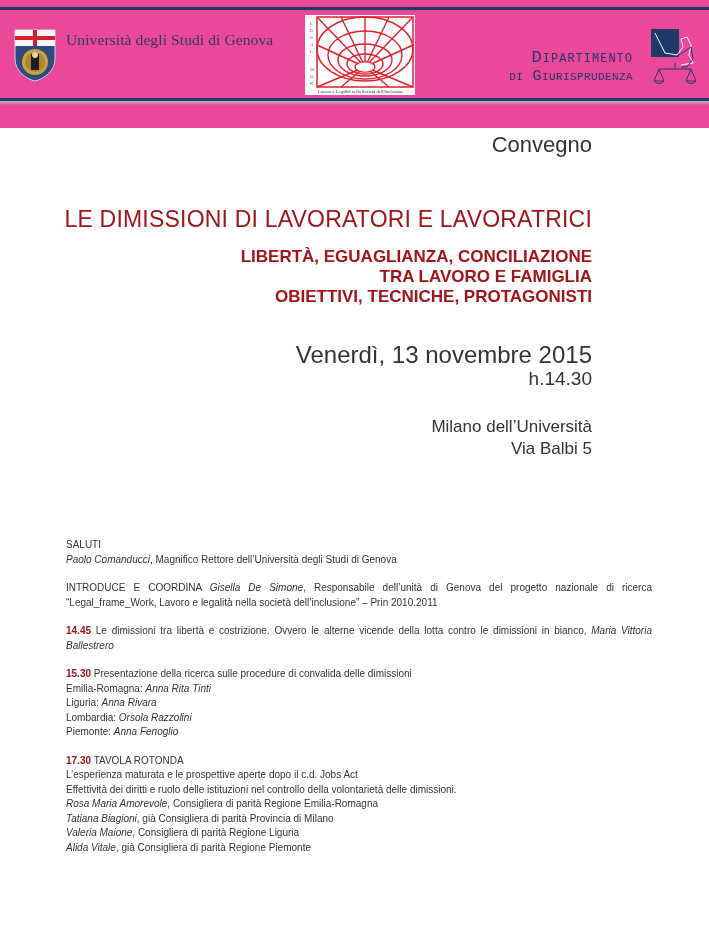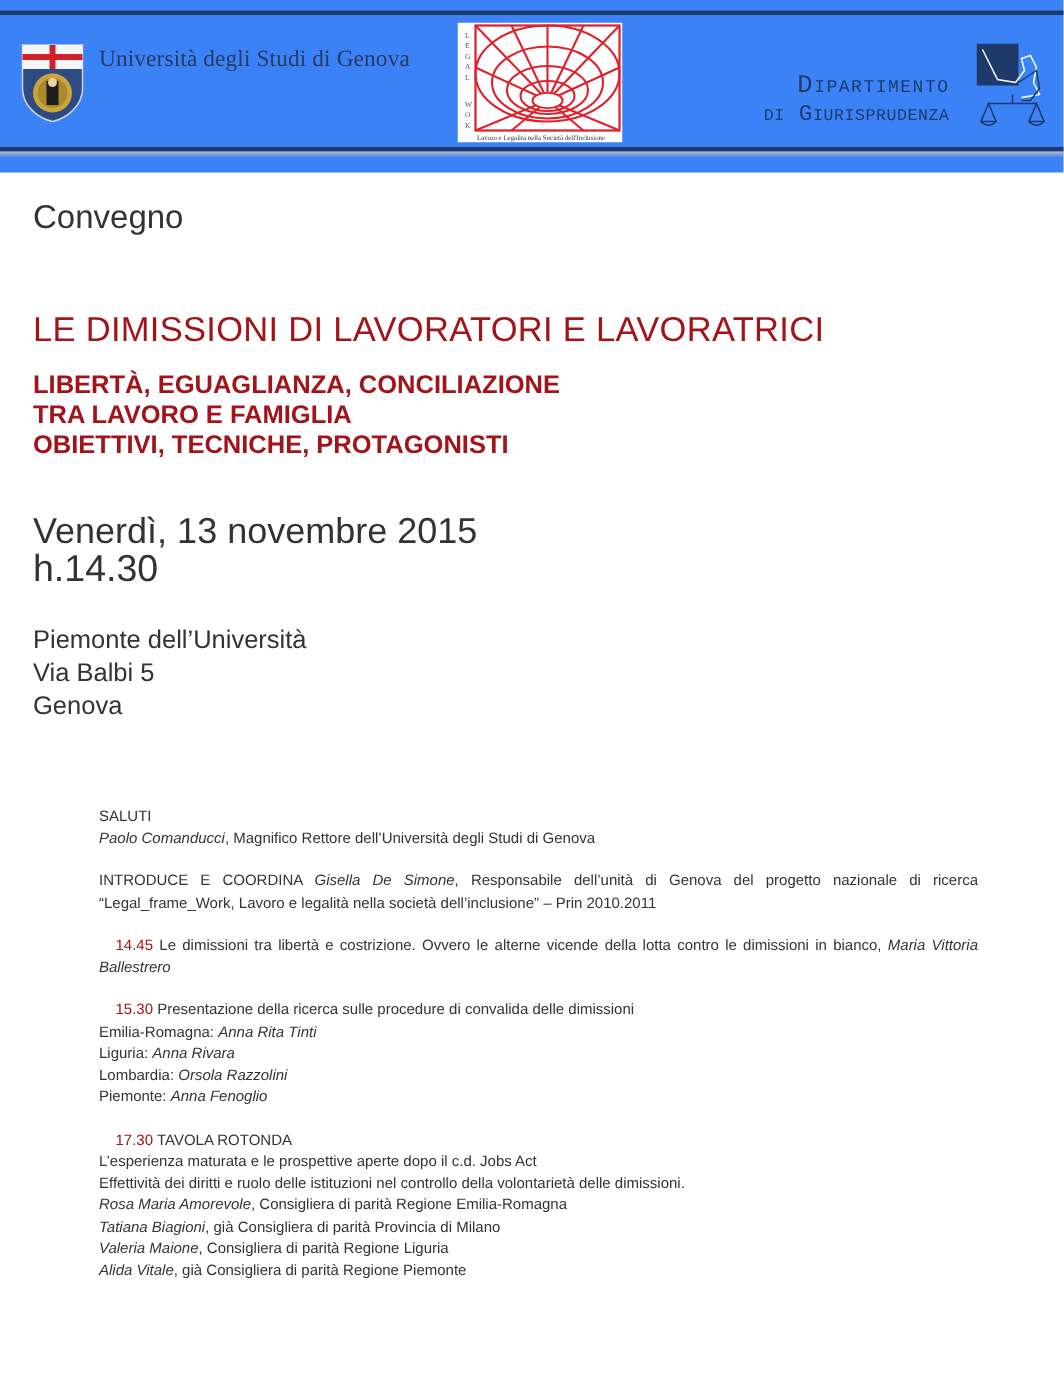--- a/index.html
+++ b/index.html
@@ -2,58 +2,58 @@
 <html><head>
 <meta charset="utf-8">
 <style>
   html, body { margin:0; padding:0; }
   body {
     width:709px; height:926px; overflow:hidden; background:#ffffff;
     font-family:"Liberation Sans", sans-serif; color:#222;
     position:relative;
   }
   .header {
-    position:absolute; left:0; top:0; width:709px; height:115px;
-    background:#3b82f6;
+    position:absolute; left:0; top:0; width:709px; height:128px;
+    background:#ec4899;
   }
   .header .top-rule { position:absolute; left:0; top:7px; width:709px; height:3px; background:#1e3a6a; }
   .header .bottom-rule { position:absolute; left:0; top:98px; width:709px; height:3px; background:#1e3a6a; }
   .header .shadow { position:absolute; left:0; top:101px; width:709px; height:4px; background:linear-gradient(#b9bcc4, rgba(255,255,255,0)); }
 
   .unige-logo { position:absolute; left:14px; top:29px; width:42px; height:53px; }
   .unige-name {
     position:absolute; left:66px; top:31px; font-family:"Liberation Serif", serif;
     font-size:15.5px; color:#2a3a60; letter-spacing:0.1px;
   }
   .lf-logo { position:absolute; left:305px; top:15px; width:110px; height:80px; }
   .dept {
     position:absolute; right:76px; top:48px; text-align:right;
     font-family:Liberation Mono, monospace; color:#1e3a6a;
   }
   .dept .l1 { font-size:17px; letter-spacing:1px; font-variant:small-caps; line-height:19px; }
   .dept .l2 { font-size:15px; letter-spacing:0.4px; font-variant:small-caps; line-height:19px; }
   .dept-logo { position:absolute; left:651px; top:29px; width:48px; height:58px; }
 
-  .center { position:absolute; left:0; width:592px; text-align:left;padding-left:22px; }
+  .center { position:absolute; left:0; width:592px; text-align:right; }
   .convegno { top:132px; font-size:22px; color:#333; }
   .title { top:206px; font-size:23px; color:#a0141a; letter-spacing:0.2px; }
   .subtitle { top:247px; font-size:17px; font-weight:bold; color:#a0141a; line-height:20px; }
   .date { top:343px; font-size:20px; color:#333; line-height:24px; }
   .date .d1 { font-size:24px; }
-  .date .d2 { font-size:25px; }
+  .date .d2 { font-size:19px; }
   .place { top:416px; font-size:17px; color:#333; line-height:22px; }
 
   .program {
     position:absolute; left:66px; top:538px; width:586px;
     font-size:10px; color:#333; line-height:14.5px;
   }
   .program p { margin:0 0 14px 0; }
   .program .line { display:block; }
   .program i { font-style:italic; }
-  .program .time { color:#a0141a; font-weight:normal;margin-left:11px; }
+  .program .time { color:#a0141a; font-weight:bold; }
   .justify { text-align:justify; }
 </style>
 </head>
 <body>
 
 <div class="header">
   <div class="top-rule"></div>
 
   <svg class="unige-logo" viewBox="0 0 42 53">
     <path d="M1 1 H41 V30 C41 42 30 50 21 52 C12 50 1 42 1 30 Z" fill="#2e4a82" stroke="#cfd4de" stroke-width="1"></path>
@@ -126,23 +126,22 @@
 <div class="center subtitle">
   <div>LIBERTÀ, EGUAGLIANZA, CONCILIAZIONE</div>
   <div>TRA LAVORO E FAMIGLIA</div>
   <div>OBIETTIVI, TECNICHE, PROTAGONISTI</div>
 </div>
 <div class="center date">
   <div class="d1">Venerdì, 13 novembre 2015</div>
   <div class="d2">h.14.30</div>
 </div>
 <div class="center place">
-  <div>Piemonte dell’Università</div>
+  <div>Milano dell’Università</div>
   <div>Via Balbi 5</div>
-  <div>Genova</div>
 </div>
 
 <div class="program">
   <p>
     <span class="line">SALUTI</span>
     <span class="line"><i>Paolo Comanducci</i><span>, Magnifico Rettore dell’Università degli Studi di Genova</span></span>
   </p>
 
   <p class="justify"><span>INTRODUCE E COORDINA </span><i>Gisella De Simone</i><span>, Responsabile dell’unità di Genova del progetto nazionale di ricerca “Legal_frame_Work, Lavoro e legalità nella società dell’inclusione” – Prin 2010.2011</span></p>
 

